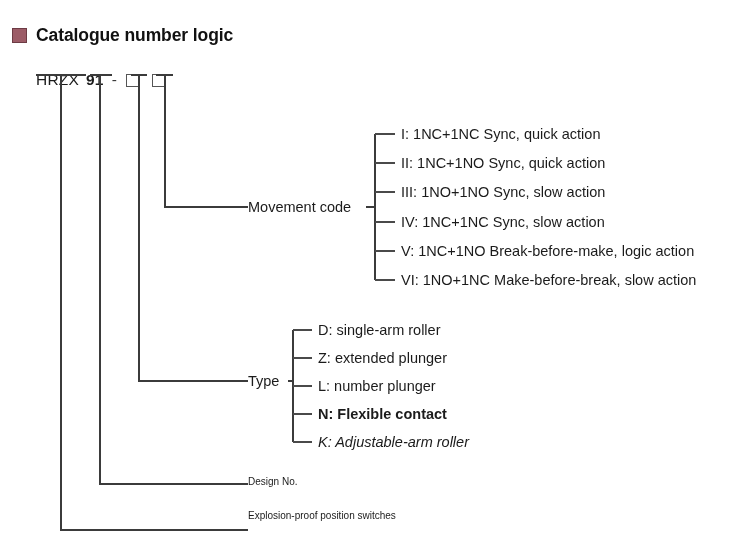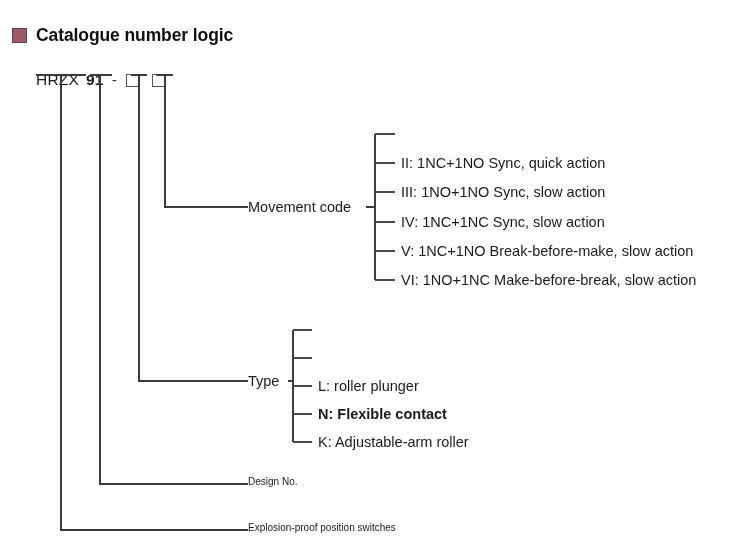--- a/index.html
+++ b/index.html
@@ -151,26 +151,29 @@
     <line class="tick" x1="293" y1="311" x2="312" y2="311"></line>
     <line class="tick" x1="293" y1="339" x2="312" y2="339"></line>
     <line class="tick" x1="293" y1="367" x2="312" y2="367"></line>
     <line class="tick" x1="293" y1="395" x2="312" y2="395"></line>
     <line class="tick" x1="293" y1="423" x2="312" y2="423"></line>
   </svg>
 
   <div class="lbl group-label" style="left:248px; top:181px;">Movement code</div>
   <div class="lbl group-label" style="left:248px; top:355px;">Type</div>
 
+  <div class="lbl branch-label" style="left:401px; top:108px;">I: 1NC+1NC Sync, quick action</div>
   <div class="lbl branch-label" style="left:401px; top:137px;">II: 1NC+1NO Sync, quick action</div>
   <div class="lbl branch-label" style="left:401px; top:166px;">III: 1NO+1NO Sync, slow action</div>
   <div class="lbl branch-label" style="left:401px; top:196px;">IV: 1NC+1NC Sync, slow action</div>
-  <div class="lbl branch-label" style="left:401px; top:225px;">V: 1NC+1NO Break-before-make, slow action</div>
+  <div class="lbl branch-label" style="left:401px; top:225px;">V: 1NC+1NO Break-before-make, logic action</div>
   <div class="lbl branch-label" style="left:401px; top:254px;">VI: 1NO+1NC Make-before-break, slow action</div>
 
-  <div class="lbl branch-label" style="left:318px; top:360px;">L: roller plunger</div>
+  <div class="lbl branch-label" style="left:318px; top:304px;">D: single-arm roller</div>
+  <div class="lbl branch-label" style="left:318px; top:332px;">Z: extended plunger</div>
+  <div class="lbl branch-label" style="left:318px; top:360px;">L: number plunger</div>
   <div class="lbl branch-label" style="left:318px; top:388px;font-weight:bold;">N: Flexible contact</div>
-  <div class="lbl branch-label" style="left:318px; top:416px;">K: Adjustable-arm  roller</div>
+  <div class="lbl branch-label" style="left:318px; top:416px;font-style:italic;">K: Adjustable-arm  roller</div>
 
   <div class="lbl bottom-label" style="left:248px; top:458px;">Design No.</div>
-  <div class="lbl bottom-label" style="left:248px; top:504px;text-align:center;">Explosion-proof position switches</div>
+  <div class="lbl bottom-label" style="left:248px; top:492px;text-align:center;">Explosion-proof position switches</div>
 
 </div>
 
 </body></html>

